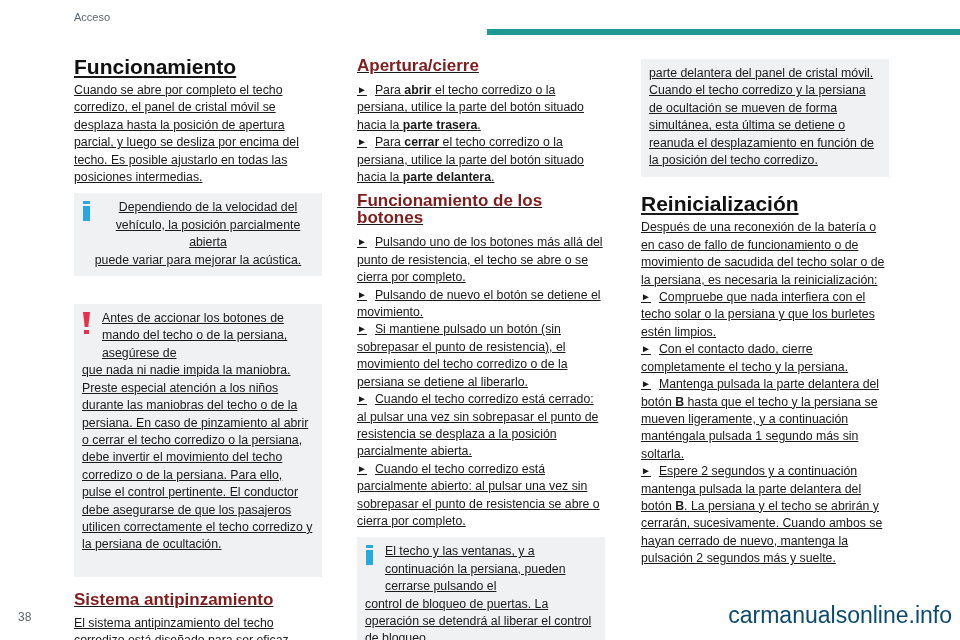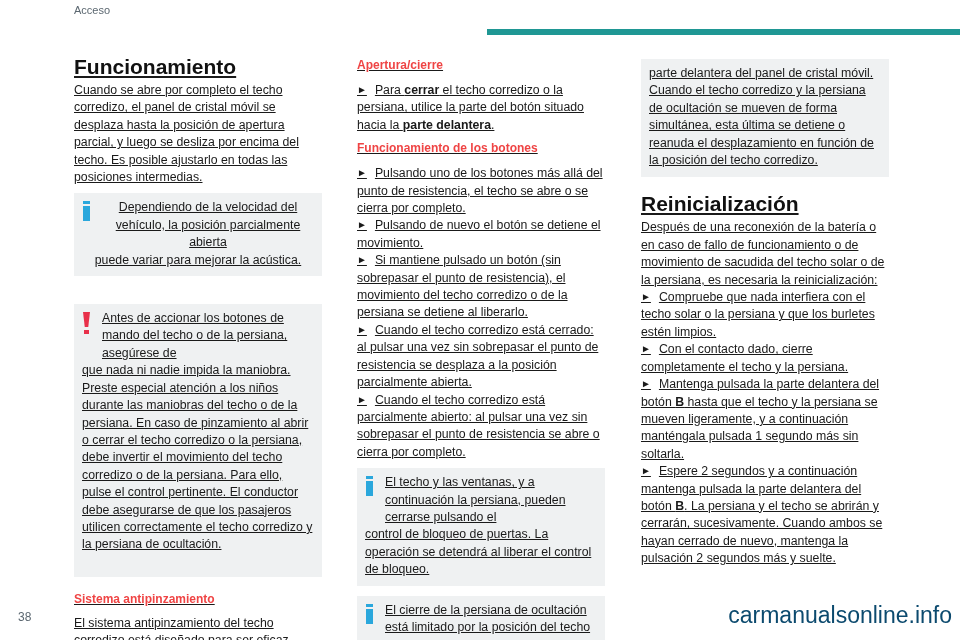--- a/index.html
+++ b/index.html
@@ -1,28 +1,28 @@
 <!DOCTYPE html>
 <html><head>
 <meta charset="utf-8">
 <style>
   * { margin: 0; padding: 0; box-sizing: border-box; }
   html, body { width: 960px; height: 640px; background: #ffffff; overflow: hidden; }
   body { position: relative; font-family: "Liberation Sans", sans-serif; color: #1a1a1a; }
 
-  .running-head { position: absolute; left: 74px; top: 4px; font-size: 11px; color: #5b6770; }
+  .running-head { position: absolute; left: 74px; top: 11px; font-size: 11px; color: #5b6770; }
   .teal-bar { position: absolute; left: 487px; top: 29px; width: 473px; height: 6px; background: #1f9794; }
 
   .col { position: absolute; top: 54px; width: 248px; font-size: 12.3px; line-height: 17.4px; text-decoration: underline; }
   .col-left { left: 74px; }
   .col-mid { left: 357px; top: 57px; }
   .col-right { left: 641px; }
 
   h1 { font-size: 21px; font-weight: bold; line-height: 26px; margin-bottom: 2px; color: #111; }
-  h2 { font-size: 12px; font-weight: bold; line-height: 17px; margin: 0 0 7px 0; color: #ef4444; }
+  h2 { font-size: 17px; font-weight: bold; line-height: 17px; margin: 0 0 7px 0; color: #7f1d1d; }
   p { margin: 0; }
   b { font-weight: bold; }
 
   .note { background: #eff1f2; padding: 6px 8px 7px 8px; margin: 8px 0 10px 0; position: relative; }
   .note .txt-first { padding-left: 20px; display: block; }
   .note .icon { position: absolute; left: 9px; top: 8px; width: 8px; height: 22px; }
   .icon-info .dot { position: absolute; left: 0; top: 0; width: 7px; height: 3px; background: #2aa7dc; }
   .icon-info .stem { position: absolute; left: 0; top: 5px; width: 7px; height: 15px; background: #2aa7dc; }
   .icon-warn .stem { position: absolute; left: 0; top: 0; width: 7px; height: 15px; background: #e8304a; clip-path: polygon(0 0, 100% 0, 75% 100%, 25% 100%); }
   .icon-warn .dot { position: absolute; left: 1px; top: 18px; width: 5px; height: 4px; background: #e8304a; }
@@ -59,20 +59,21 @@
     <span class="txt-first">Antes de accionar los botones de mando del techo o de la persiana, asegúrese de</span>
     <span>que nada ni nadie impida la maniobra. Preste especial atención a los niños durante las maniobras del techo o de la persiana. En caso de pinzamiento al abrir o cerrar el techo corredizo o la persiana, debe invertir el movimiento del techo corredizo o de la persiana. Para ello, pulse el control pertinente. El conductor debe asegurarse de que los pasajeros utilicen correctamente el techo corredizo y la persiana de ocultación.</span>
   </div>
 
   <h2 style="margin-top:14px;">Sistema antipinzamiento</h2>
   <p>El sistema antipinzamiento del techo corredizo está diseñado para ser eficaz hasta los 120 km/h.</p>
 </div>
 
 <div class="col col-mid">
   <h2 style="margin-bottom:8px;">Apertura/cierre</h2>
+  <p class="bullet"><span>Para </span><b>abrir</b><span> el techo corredizo o la persiana, utilice la parte del botón situado hacia la </span><b>parte trasera</b><span>.</span></p>
   <p class="bullet"><span>Para </span><b>cerrar</b><span> el techo corredizo o la persiana, utilice la parte del botón situado hacia la </span><b>parte delantera</b><span>.</span></p>
 
   <h2 style="margin-top:6px; margin-bottom:8px;">Funcionamiento de los botones</h2>
   <p class="bullet">Pulsando uno de los botones más allá del punto de resistencia, el techo se abre o se cierra por completo.</p>
   <p class="bullet">Pulsando de nuevo el botón se detiene el movimiento.</p>
   <p class="bullet">Si mantiene pulsado un botón (sin sobrepasar el punto de resistencia), el movimiento del techo corredizo o de la persiana se detiene al liberarlo.</p>
   <p class="bullet">Cuando el techo corredizo está cerrado:</p>
   <p>al pulsar una vez sin sobrepasar el punto de resistencia se desplaza a la posición parcialmente abierta.</p>
   <p class="bullet">Cuando el techo corredizo está parcialmente abierto: al pulsar una vez sin sobrepasar el punto de resistencia se abre o cierra por completo.</p>
 

